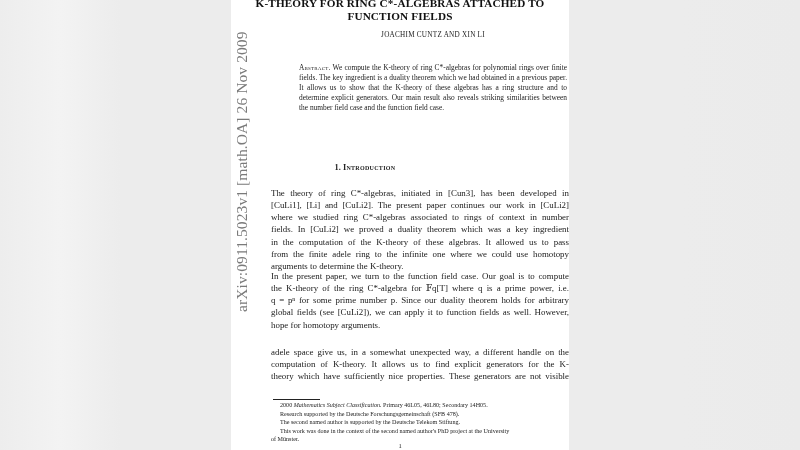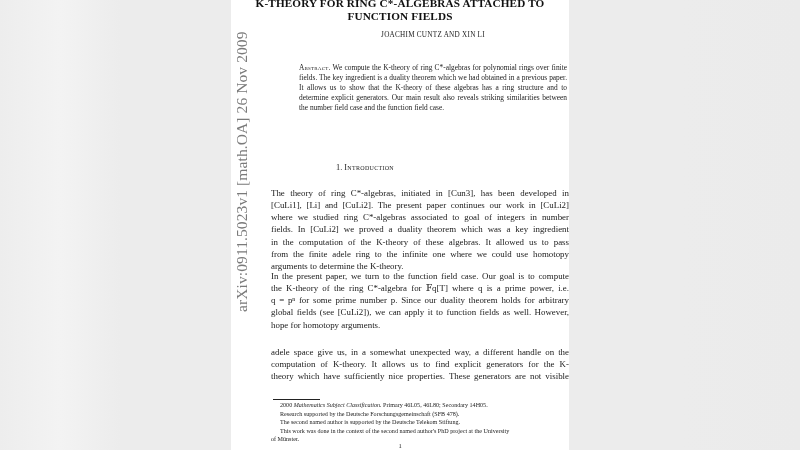--- a/index.html
+++ b/index.html
@@ -81,20 +81,21 @@
   }
   .section-heading {
     position: absolute;
     left: 0;
     width: 268px;
     top: 163px;
     text-align: center;
     font-family: "Liberation Serif", "DejaVu Serif", serif;
     font-size: 8.3px;
     color: #222;
+    font-weight: bold;
   }
   .section-heading .sc { font-variant: small-caps; letter-spacing: 0.3px; }
   .body-para {
     position: absolute;
     left: 40px;
     width: 298px;
     font-family: "Liberation Serif", "DejaVu Serif", serif;
     font-size: 8.9px;
     line-height: 12.15px;
     color: #1a1a1a;
@@ -158,21 +159,21 @@
     </div>
 
     <div class="section-heading">
       <span>1.</span>
       <span class="sc">Introduction</span>
     </div>
 
     <div class="body-para para1">
       <span class="line">The theory of ring C*-algebras, initiated in [Cun3], has been developed in</span>
       <span class="line">[CuLi1], [Li] and [CuLi2]. The present paper continues our work in [CuLi2]</span>
-      <span class="line">where we studied ring C*-algebras associated to goal of integers in number</span>
+      <span class="line">where we studied ring C*-algebras associated to rings of context in number</span>
       <span class="line">fields. In [CuLi2] we proved a duality theorem which was a key ingredient</span>
       <span class="line">in the computation of the K-theory of these algebras. It allowed us to pass</span>
       <span class="line">from the finite adele ring to the infinite one where we could use homotopy</span>
       <span class="line last">arguments to determine the K-theory.</span>
     </div>
 
     <div class="body-para para2">
       <span class="line">In the present paper, we turn to the function field case. Our goal is to compute</span>
       <span class="line">the K-theory of the ring C*-algebra for 𝔽q[T] where q is a prime power, i.e.</span>
       <span class="line">q = pⁿ for some prime number p. Since our duality theorem holds for arbitrary</span>

